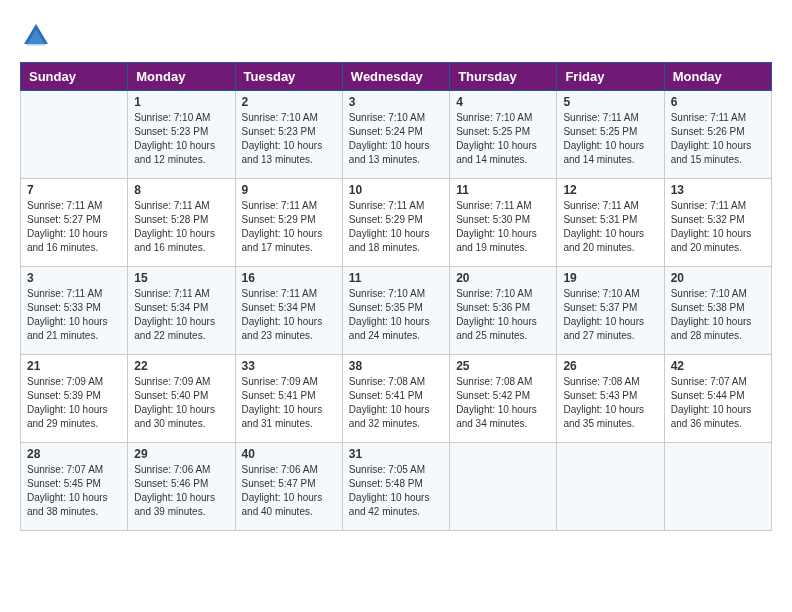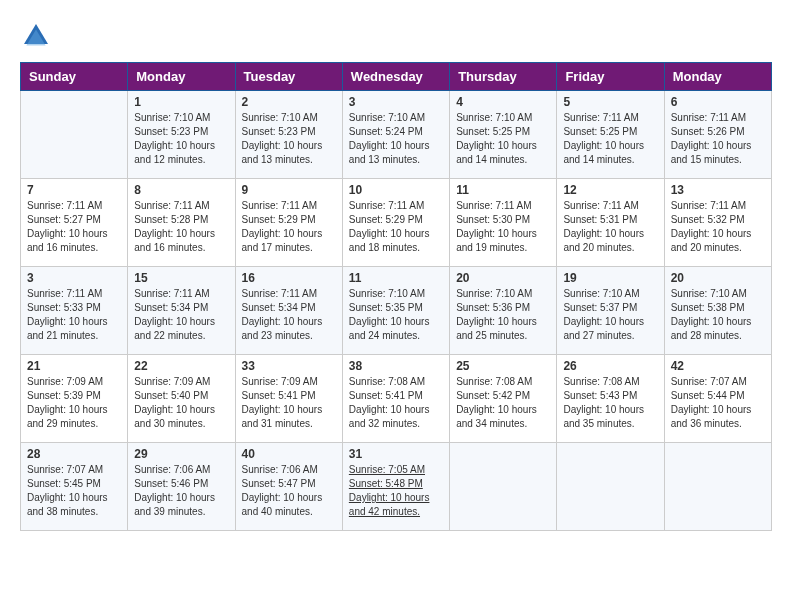--- a/index.html
+++ b/index.html
@@ -339,21 +339,21 @@
         </td>
         <td>
           <span class="day-number">40</span>
           <div class="day-info" style="white-space: pre-line;">Sunrise: 7:06 AM
 Sunset: 5:47 PM
 Daylight: 10 hours
 and 40 minutes.</div>
         </td>
         <td>
           <span class="day-number">31</span>
-          <div class="day-info" style="white-space: pre-line; text-decoration: underline;">Sunrise: 7:05 AM
+          <div class="day-info" style="white-space: pre-line;">Sunrise: 7:05 AM
 Sunset: 5:48 PM
 Daylight: 10 hours
 and 42 minutes.</div>
         </td>
         <td></td>
         <td></td>
         <td></td>
       </tr>
     </tbody>
 </table>

